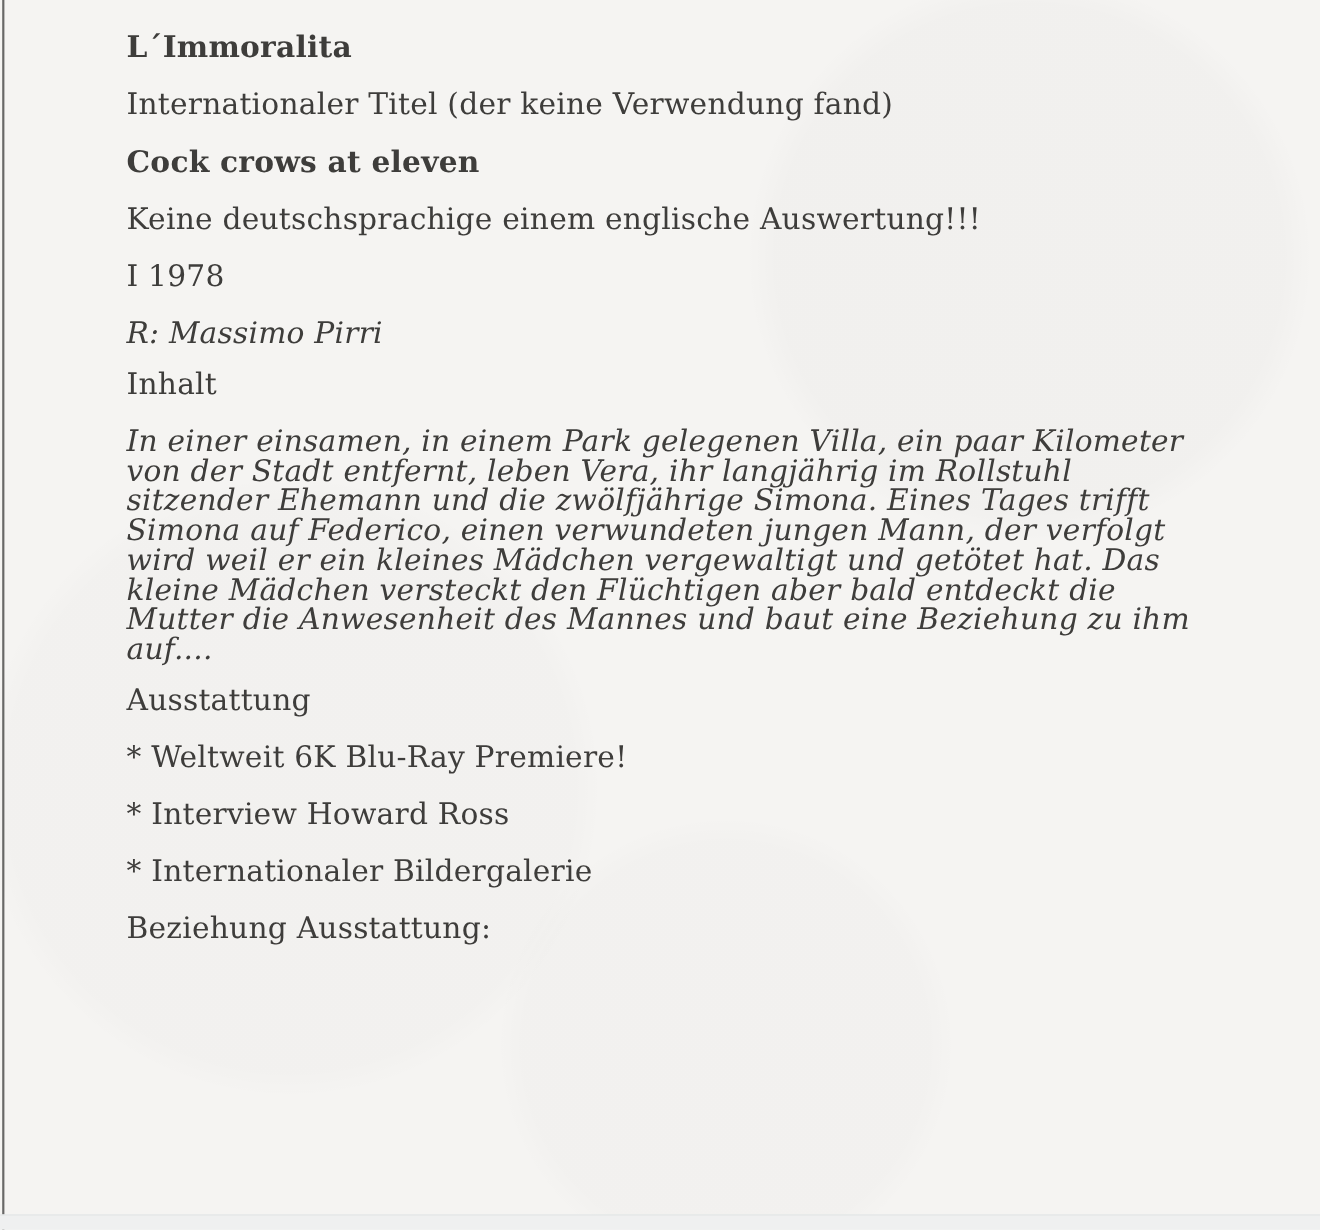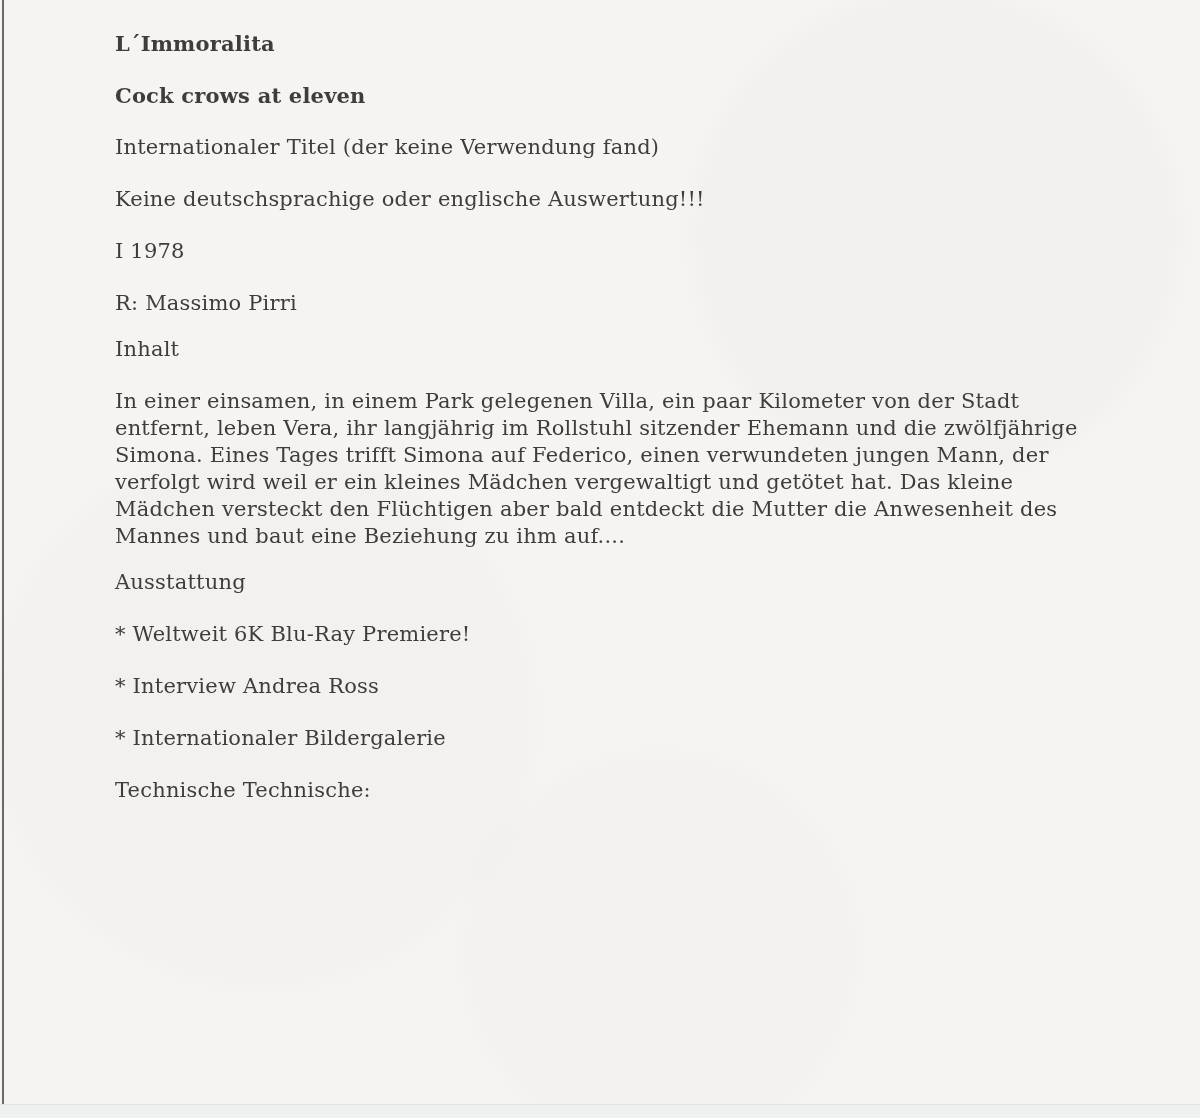--- a/index.html
+++ b/index.html
@@ -18,26 +18,26 @@
     overflow: hidden;
     background: var(--paper);
     font-family: "DejaVu Serif", "Liberation Serif", serif;
     color: var(--ink);
   }
   .page-content {
     position: absolute;
     left: 115px;
     top: 30px;
     width: 968px;
-    font-size: 21px;
+    font-size: 27px;
     line-height: 27px;
     letter-spacing: 0.2px;
   }
   .para { margin: 0 0 25px 0; }
-  .block { margin: 0 0 19px 0; }
+  .block { margin: 0 0 19px 0; font-style: italic; }
   .bold { font-weight: 700; }
   .underlined {
     text-decoration-thickness: 1.5px;
     text-underline-offset: 4px;
   }
   .credit-line { margin: 0; }
   
   .scan-left-edge {
     position: absolute;
     left: 2px; top: 0;
@@ -65,43 +65,43 @@
 </style>
 </head>
 <body>
 
 <div class="paper-grain"></div>
 
 <div class="page-content">
 
   <p class="para bold">L´Immoralita</p>
 
+  <p class="para">Internationaler Titel (der keine Verwendung fand)</p>
+
   <p class="para bold">Cock crows at eleven</p>
 
-  <p class="para">Internationaler Titel (der keine Verwendung fand)</p>
-
-  <p class="para">Keine deutschsprachige oder englische Auswertung!!!</p>
+  <p class="para">Keine deutschsprachige einem englische Auswertung!!!</p>
 
   <p class="para">I 1978</p>
 
   <div class="block">
     <p class="credit-line">R: Massimo Pirri</p>
   </div>
 
   <p class="para underlined">Inhalt</p>
 
   <p class="block">In einer einsamen, in einem Park gelegenen Villa, ein paar Kilometer von der Stadt entfernt, leben Vera, ihr langjährig im Rollstuhl sitzender Ehemann und die zwölfjährige Simona. Eines Tages trifft Simona auf Federico, einen verwundeten jungen Mann, der verfolgt wird weil er ein kleines Mädchen vergewaltigt und getötet hat. Das kleine Mädchen versteckt den Flüchtigen aber bald entdeckt die Mutter die Anwesenheit des Mannes und baut eine Beziehung zu ihm auf....</p>
 
   <p class="para underlined">Ausstattung</p>
 
   <p class="para">* Weltweit 6K Blu-Ray Premiere!</p>
 
-  <p class="para">* Interview Andrea Ross</p>
+  <p class="para">* Interview Howard Ross</p>
 
   <p class="para">* Internationaler Bildergalerie</p>
 
 
-  <p class="para underlined">Technische Technische:</p>
+  <p class="para underlined">Beziehung Ausstattung:</p>
 
 </div>
 
 <div class="scan-left-edge"></div>
 <div class="scan-bottom-strip"></div>
 
 </body></html>

